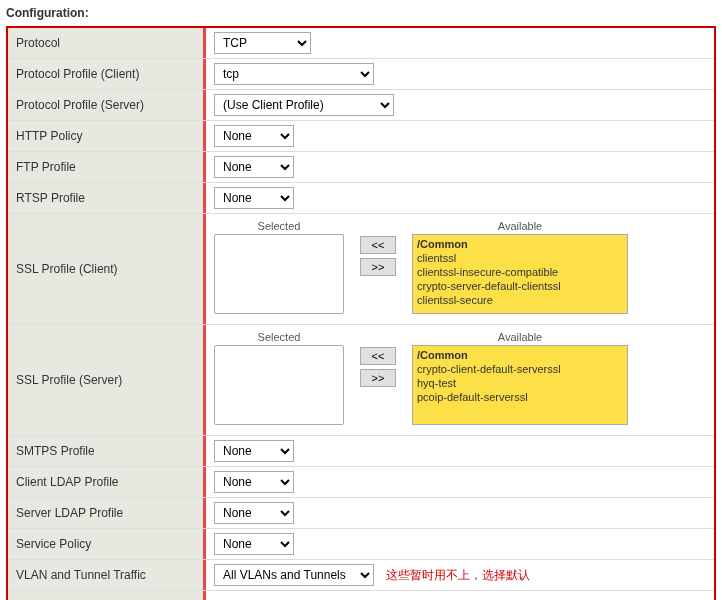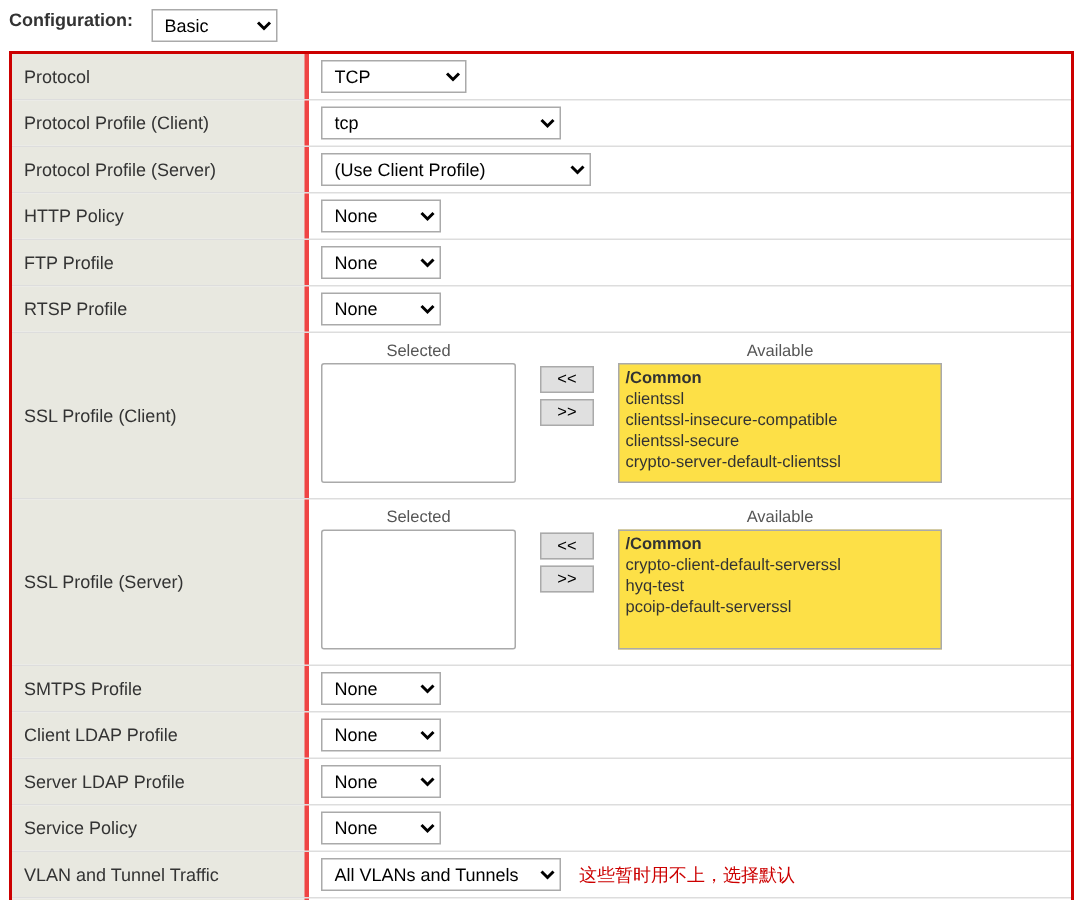--- a/index.html
+++ b/index.html
@@ -10,23 +10,23 @@
       color: #333;
     }
     .page-wrapper {
       width: 722px;
       min-height: 600px;
       background: #fff;
       padding: 6px;
     }
     .config-bar {
       display: flex;
-      align-items: flex-start;
+      align-items: center;
       margin-bottom: 6px;
-      gap: 12px;
+      gap: 0;
     }
     .config-label {
       font-weight: bold;
       font-size: 12px;
     }
     .config-select {
       font-size: 12px;
       padding: 2px 4px;
       border: 1px solid #aaa;
       background: #fff;
@@ -142,24 +142,20 @@
       align-items: flex-start;
     }
   </style>
 </head>
 <body>
 
 <div class="page-wrapper">
 
   <div class="config-bar">
     <span class="config-label">Configuration:</span>
-    <select class="config-select">
-      <option>Basic</option>
-      <option>Advanced</option>
-    </select>
   </div>
 
   <div class="form-container">
 
     <div class="form-row">
       <div class="row-label">Protocol</div>
       <div class="row-content">
         <select class="field-select">
           <option>TCP</option><option>UDP</option><option>All Protocols</option>
         </select>
@@ -223,22 +219,22 @@
             <div class="ssl-buttons">
               <button class="ssl-btn">&lt;&lt;</button>
               <button class="ssl-btn">&gt;&gt;</button>
             </div>
             <div class="ssl-col">
               <div class="ssl-col-label">Available</div>
               <div class="ssl-avail-list ssl-listbox-avail">
                 <div class="avail-item bold">/Common</div>
                 <div class="avail-item">clientssl</div>
                 <div class="avail-item">clientssl-insecure-compatible</div>
+                <div class="avail-item">crypto-server-default-clientssl</div>
                 <div class="avail-item">clientssl-secure</div>
-                <div class="avail-item">crypto-server-default-clientssl</div>
               </div>
             </div>
           </div>
         </div>
       </div>
     </div>
 
     <div class="form-row" style="align-items:flex-start;">
       <div class="row-label" style="align-self:stretch; min-height:110px;">SSL Profile (Server)</div>
       <div class="row-content row-content-ssl">

